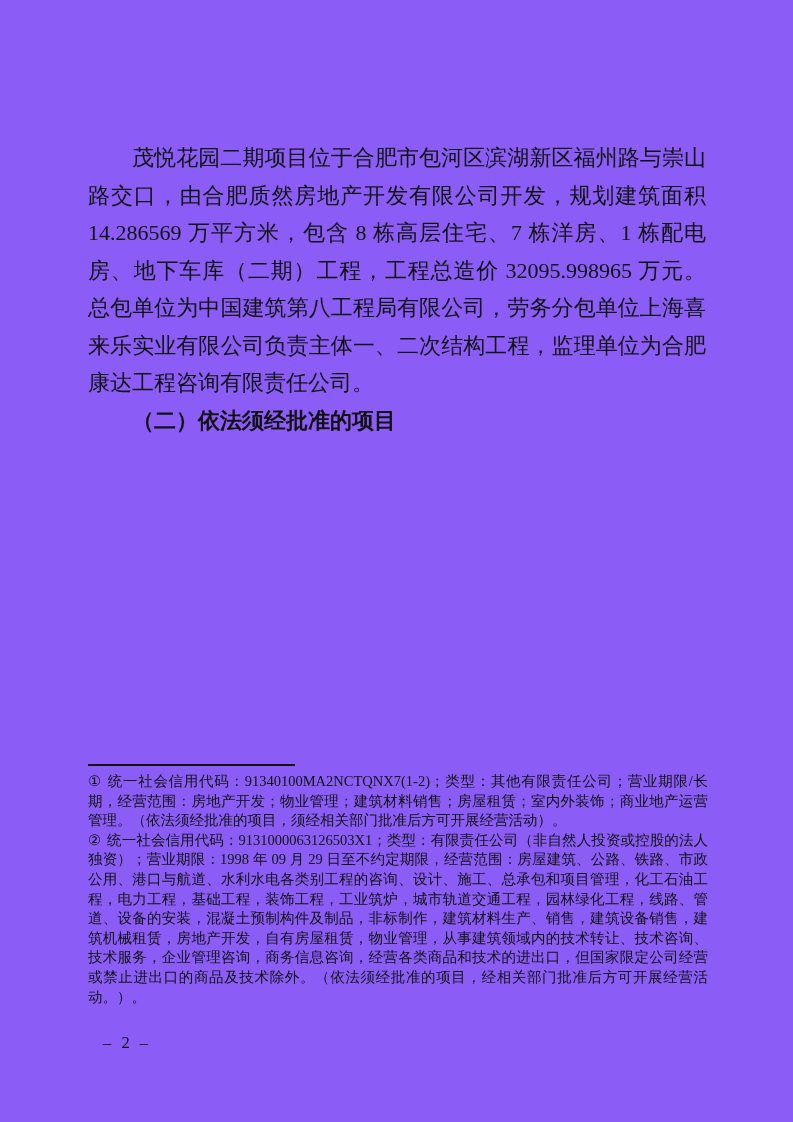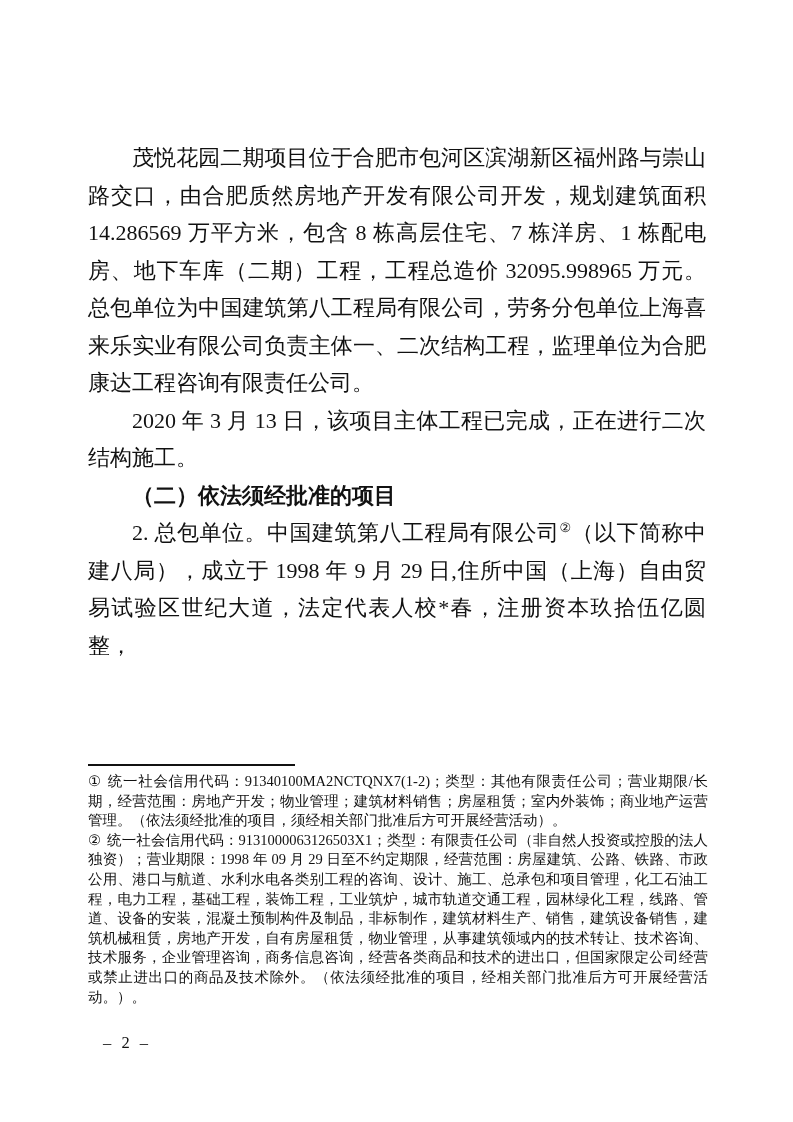--- a/index.html
+++ b/index.html
@@ -5,21 +5,21 @@
   html, body {
     margin: 0;
     padding: 0;
     background: #e8e8e8;
   }
   .page {
     position: relative;
     width: 793px;
     height: 1122px;
     margin: 0 auto;
-    background: #ffffff;
+    background: #8b5cf6;
     overflow: hidden;
     font-family: "Liberation Serif", "DejaVu Serif", serif;
     color: #111111;
   }
   .content {
     position: absolute;
     left: 88px;
     top: 139px;
     width: 618px;
     font-size: 22px;
@@ -67,23 +67,21 @@
     letter-spacing: 3px;
   }
 </style>
 </head>
 <body>
 
 <div class="page">
 
   <div class="content">
     <p>茂悦花园二期项目位于合肥市包河区滨湖新区福州路与崇山路交口，由合肥质然房地产开发有限公司开发，规划建筑面积 14.286569 万平方米，包含 8 栋高层住宅、7 栋洋房、1 栋配电房、地下车库（二期）工程，工程总造价 32095.998965 万元。总包单位为中国建筑第八工程局有限公司，劳务分包单位上海喜来乐实业有限公司负责主体一、二次结构工程，监理单位为合肥康达工程咨询有限责任公司。</p>
-    <p>2020 年 3 月 13 日，该项目主体工程已完成，正在进行二次结构施工。</p>
     <p class="section-heading">（二）依法须经批准的项目</p>
-    <p><span>2. 总包单位。中国建筑第八工程局有限公司</span><sup>②</sup><span>（以下简称中建八局），成立于 1998 年 9 月 29 日,住所中国（上海）自由贸易试验区世纪大道，法定代表人校*春，注册资本玖拾伍亿圆整，</span></p>
   </div>
 
   <div class="footnotes">
     <div class="fn-rule"></div>
     <p><span class="fn-marker">①</span><span>统一社会信用代码：91340100MA2NCTQNX7(1-2)；类型：其他有限责任公司；营业期限/长期，经营范围：房地产开发；物业管理；建筑材料销售；房屋租赁；室内外装饰；商业地产运营管理。（依法须经批准的项目，须经相关部门批准后方可开展经营活动）。</span></p>
     <p><span class="fn-marker">②</span><span>统一社会信用代码：9131000063126503X1；类型：有限责任公司（非自然人投资或控股的法人独资）；营业期限：1998 年 09 月 29 日至不约定期限，经营范围：房屋建筑、公路、铁路、市政公用、港口与航道、水利水电各类别工程的咨询、设计、施工、总承包和项目管理，化工石油工程，电力工程，基础工程，装饰工程，工业筑炉，城市轨道交通工程，园林绿化工程，线路、管道、设备的安装，混凝土预制构件及制品，非标制作，建筑材料生产、销售，建筑设备销售，建筑机械租赁，房地产开发，自有房屋租赁，物业管理，从事建筑领域内的技术转让、技术咨询、技术服务，企业管理咨询，商务信息咨询，经营各类商品和技术的进出口，但国家限定公司经营或禁止进出口的商品及技术除外。（依法须经批准的项目，经相关部门批准后方可开展经营活动。）。</span></p>
   </div>
 
   <div class="page-number">– 2 –</div>
 

